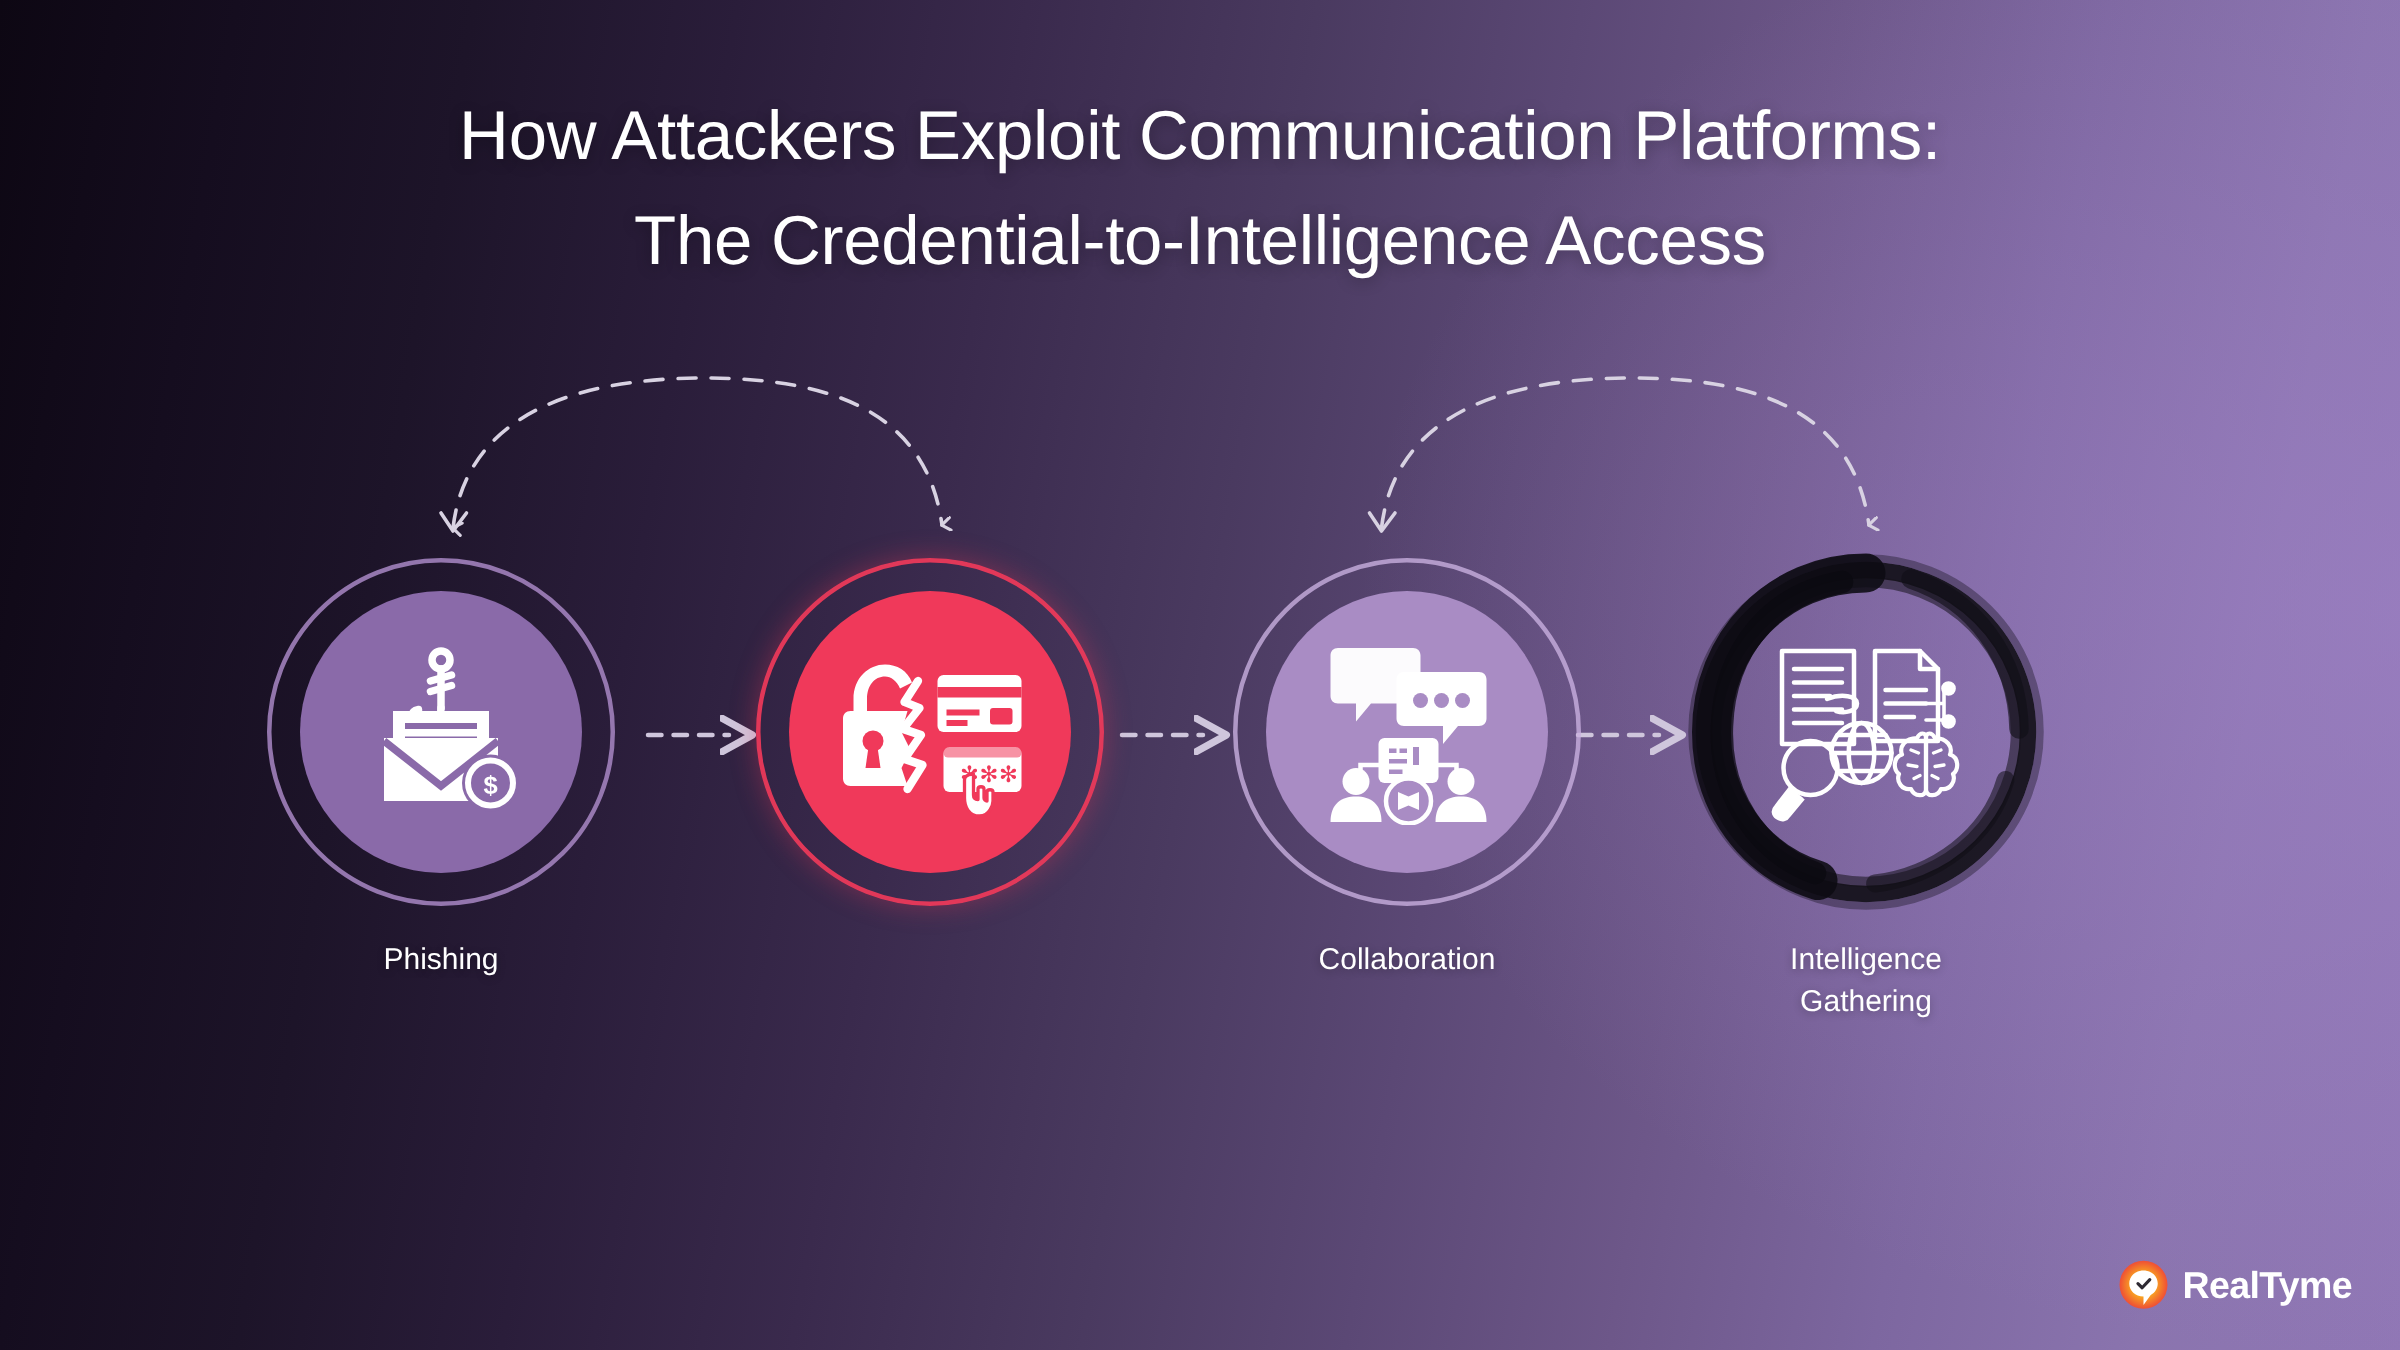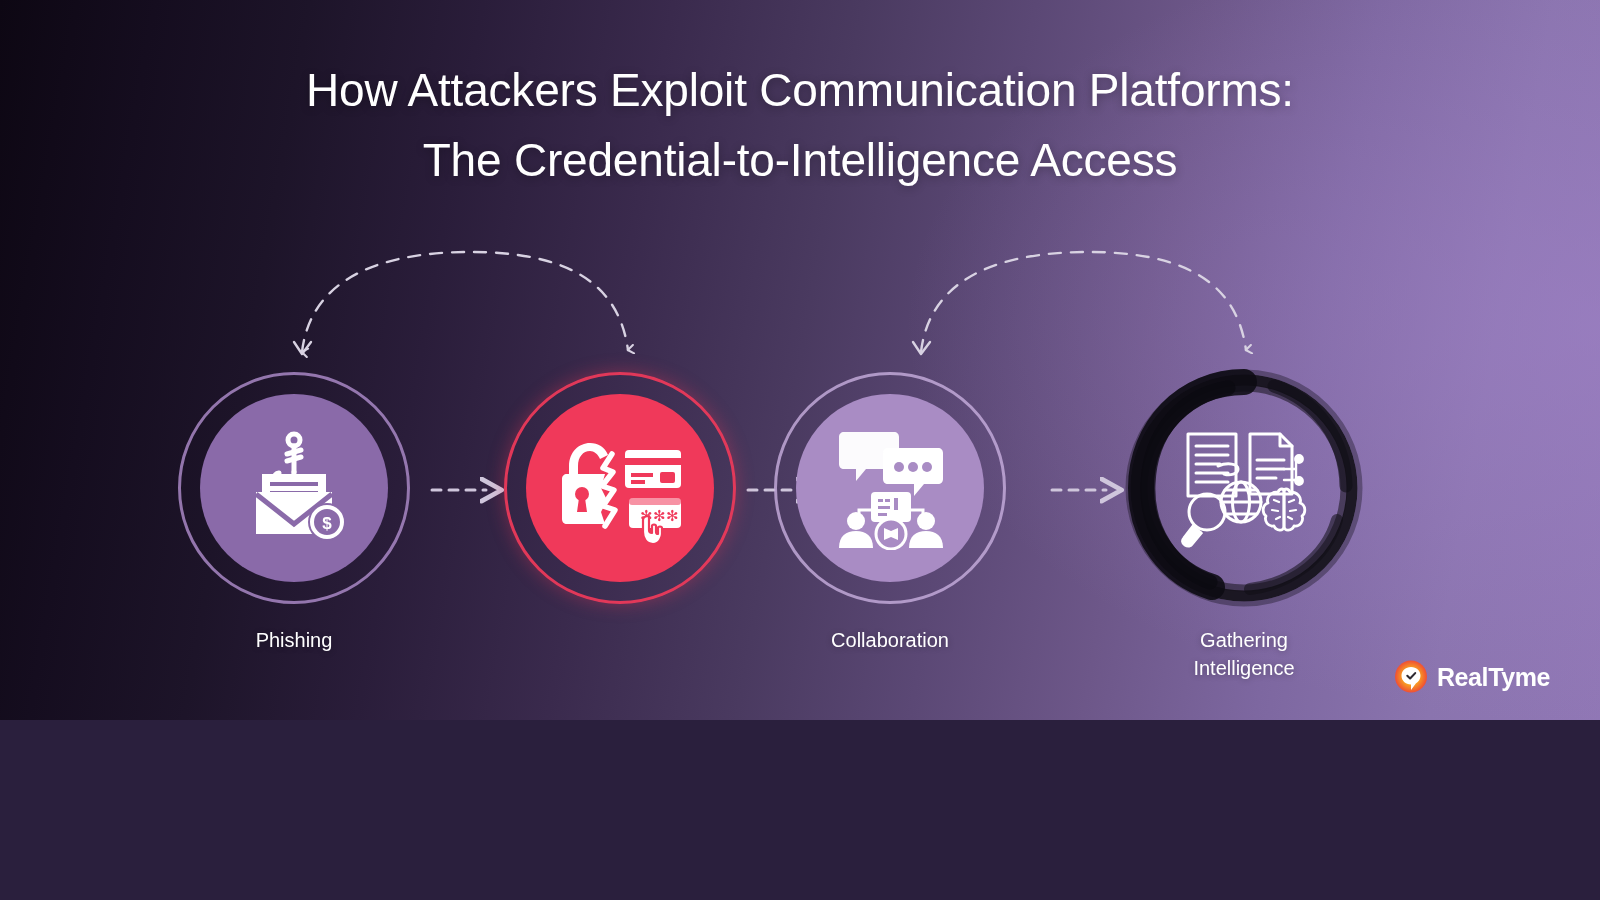--- a/index.html
+++ b/index.html
@@ -4,21 +4,21 @@
 <style>
   * { margin:0; padding:0; box-sizing:border-box; }
   html,body { width:1600px; height:900px; overflow:hidden; }
   body {
     font-family:"Liberation Sans", sans-serif;
     background:#2a1f3d;
     position:relative;
   }
   #stage {
     position:absolute; inset:0;
-    width:1600px; height:720px;
+    width:1600px; height:900px;
     background:
       radial-gradient(ellipse 70% 90% at 100% 45%, rgba(160,130,200,0.55) 0%, rgba(160,130,200,0.0) 62%),
       linear-gradient(100deg,
         #0d0713 0%,
         #150d1f 9%,
         #1d1429 18%,
         #2a1d3a 28%,
         #3a2a4d 39%,
         #4a3a60 50%,
         #5b4875 60%,
@@ -98,21 +98,21 @@
     line-height:1.42;
     font-weight:400;
     text-shadow:0 1px 6px rgba(0,0,0,0.28);
     font-stretch:condensed;
   }
   .node-label .lline { display:block; }
 
   
   #logo {
     position:absolute;
-    right:50px; bottom:26px;
+    right:32px; bottom:26px;
     display:flex; align-items:center; gap:9px;
   }
   #logo .mark {
     position:relative;
     width:34px; height:34px;
     flex:0 0 34px;
   }
   #logo .wordmark {
     color:#ffffff;
     font-size:25px;
@@ -228,21 +228,21 @@
                      C105,108 103,116 96,116 C89,116 86,110 86,104 L86,92
                      C86,88 92,88 92,88 Z"></path>
           </g>
         </svg>
       </div>
     </div>
     <div class="node-label">
     </div>
   </div>
 
-  <div class="node n3" style="left:774px; top:372px;">
+  <div class="node n3" style="left:822px; top:372px;">
     <div class="disc-wrap">
       <div class="outer-ring"></div>
       <div class="inner-disc">
         <svg width="128" height="124" viewBox="0 0 128 124">
 
           <path d="M18,6 L68,6 C71,6 73,8 73,11 L73,38 C73,41 71,43 68,43 L40,43
                    L30,55 L30,43 L18,43 C15,43 13,41 13,38 L13,11 C13,8 15,6 18,6 Z" fill="#ffffff" opacity="0.96"></path>
 
           <path d="M62,22 L112,22 C115,22 117,24 117,27 L117,53 C117,56 115,58 112,58 L98,58
                    L88,70 L88,58 L62,58 C59,58 57,56 57,53 L57,27 C57,24 59,22 62,22 Z" fill="#ffffff"></path>
@@ -327,22 +327,22 @@
                      C96,103 104,104 104,98 L104,64 C104,60 100,60 98,64 Z"></path>
             <path d="M110,64 C118,64 122,70 120,75 C126,77 126,85 122,88 C124,93 120,99 114,98
                      C112,103 104,104 104,98 L104,64 C104,60 108,60 110,64 Z"></path>
             <path d="M94,72 L99,74 M92,82 L98,83 M96,91 L100,89
                      M114,72 L109,74 M116,82 L110,83 M112,91 L108,89" stroke-width="2.2"></path>
           </g>
         </svg>
       </div>
     </div>
     <div class="node-label">
+      <span class="lline">Intelligence</span>
       <span class="lline">Gathering</span>
-      <span class="lline">Intelligence</span>
     </div>
   </div>
 
   <div id="logo">
     <span class="mark">
       <svg width="34" height="34" viewBox="0 0 34 34">
         <defs>
           <radialGradient id="logoGrad" cx="50%" cy="50%" r="62%">
             <stop offset="0%" stop-color="#ffd25a"></stop>
             <stop offset="40%" stop-color="#f9a521"></stop>

